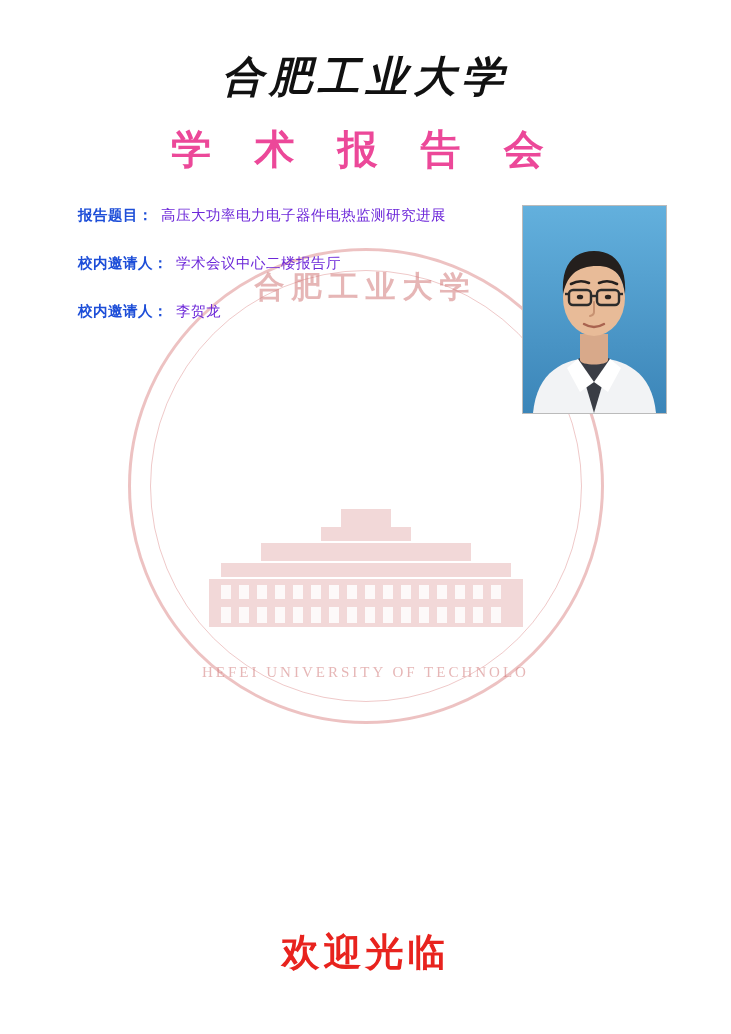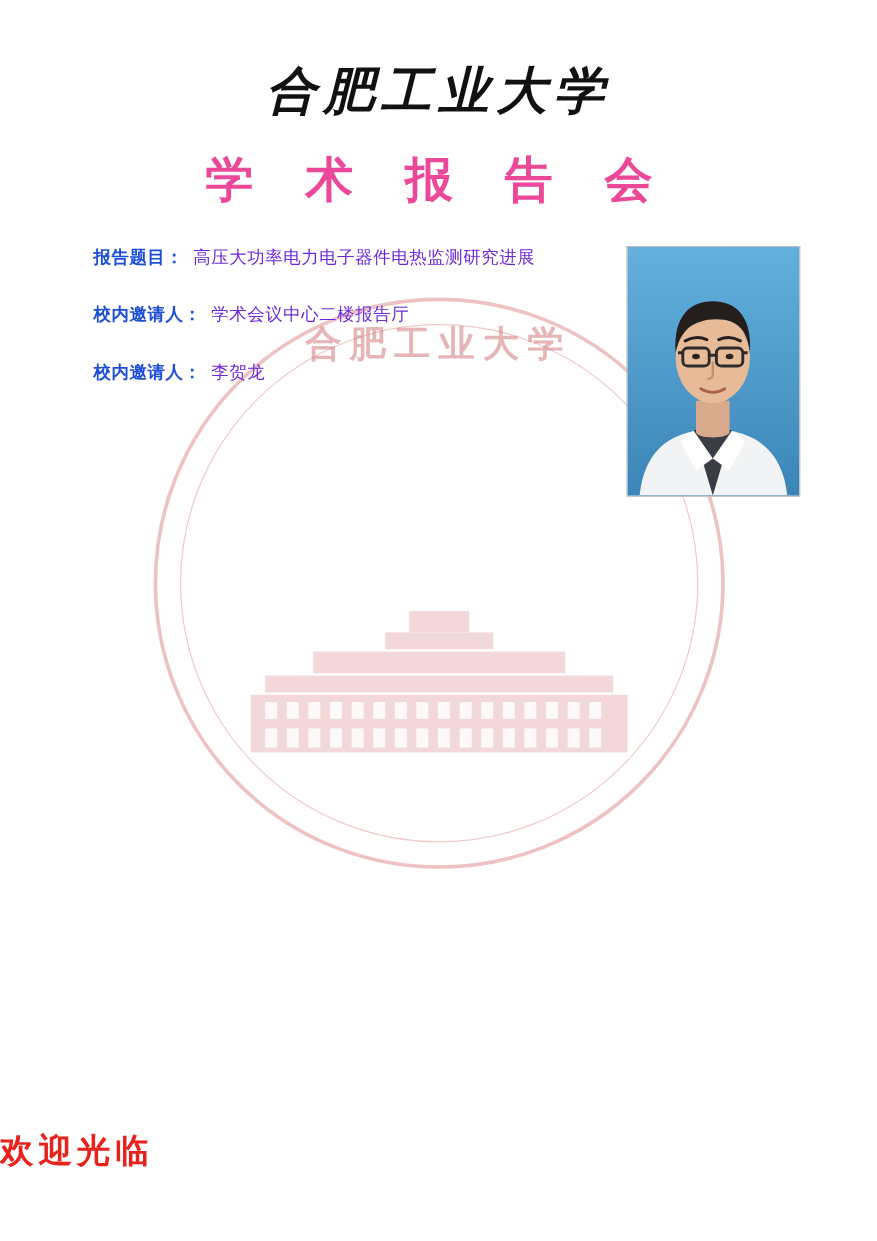--- a/index.html
+++ b/index.html
@@ -161,22 +161,22 @@
     text-indent: 2em;
     letter-spacing: 0.3px;
   }
   .section.lecture { margin-top: 16px; }
 
   .welcome {
     position: absolute;
     left: 0;
     right: 0;
     bottom: 56px;
-    text-align: left;
-    font-size: 28px;
+    text-align: center;
+    font-size: 38px;
     font-weight: bold;
     color: #e8231e;
     letter-spacing: 4px;
     font-family: "Liberation Sans", sans-serif;
     z-index: 2;
   }
 </style>
 </head>
 <body>
 
@@ -220,20 +220,21 @@
         <rect x="164" y="98" width="10" height="16"></rect>
           <rect x="182" y="98" width="10" height="16"></rect>
         <rect x="200" y="98" width="10" height="16"></rect>
           <rect x="218" y="98" width="10" height="16"></rect>
         <rect x="236" y="98" width="10" height="16"></rect>
           <rect x="254" y="98" width="10" height="16"></rect>
         <rect x="272" y="98" width="10" height="16"></rect>
           <rect x="290" y="98" width="10" height="16"></rect>
       </g>
     </svg>
+    <div class="wm-text-bottom">HEFEI UNIVERSITY OF TECHNOLO</div>
   </div>
 
   <div class="header">
     <div class="univ-name">合肥工业大学</div>
     <div class="event-title">学 术 报 告 会</div>
   </div>
 
   <div class="content">
 
     <div class="info-block">

